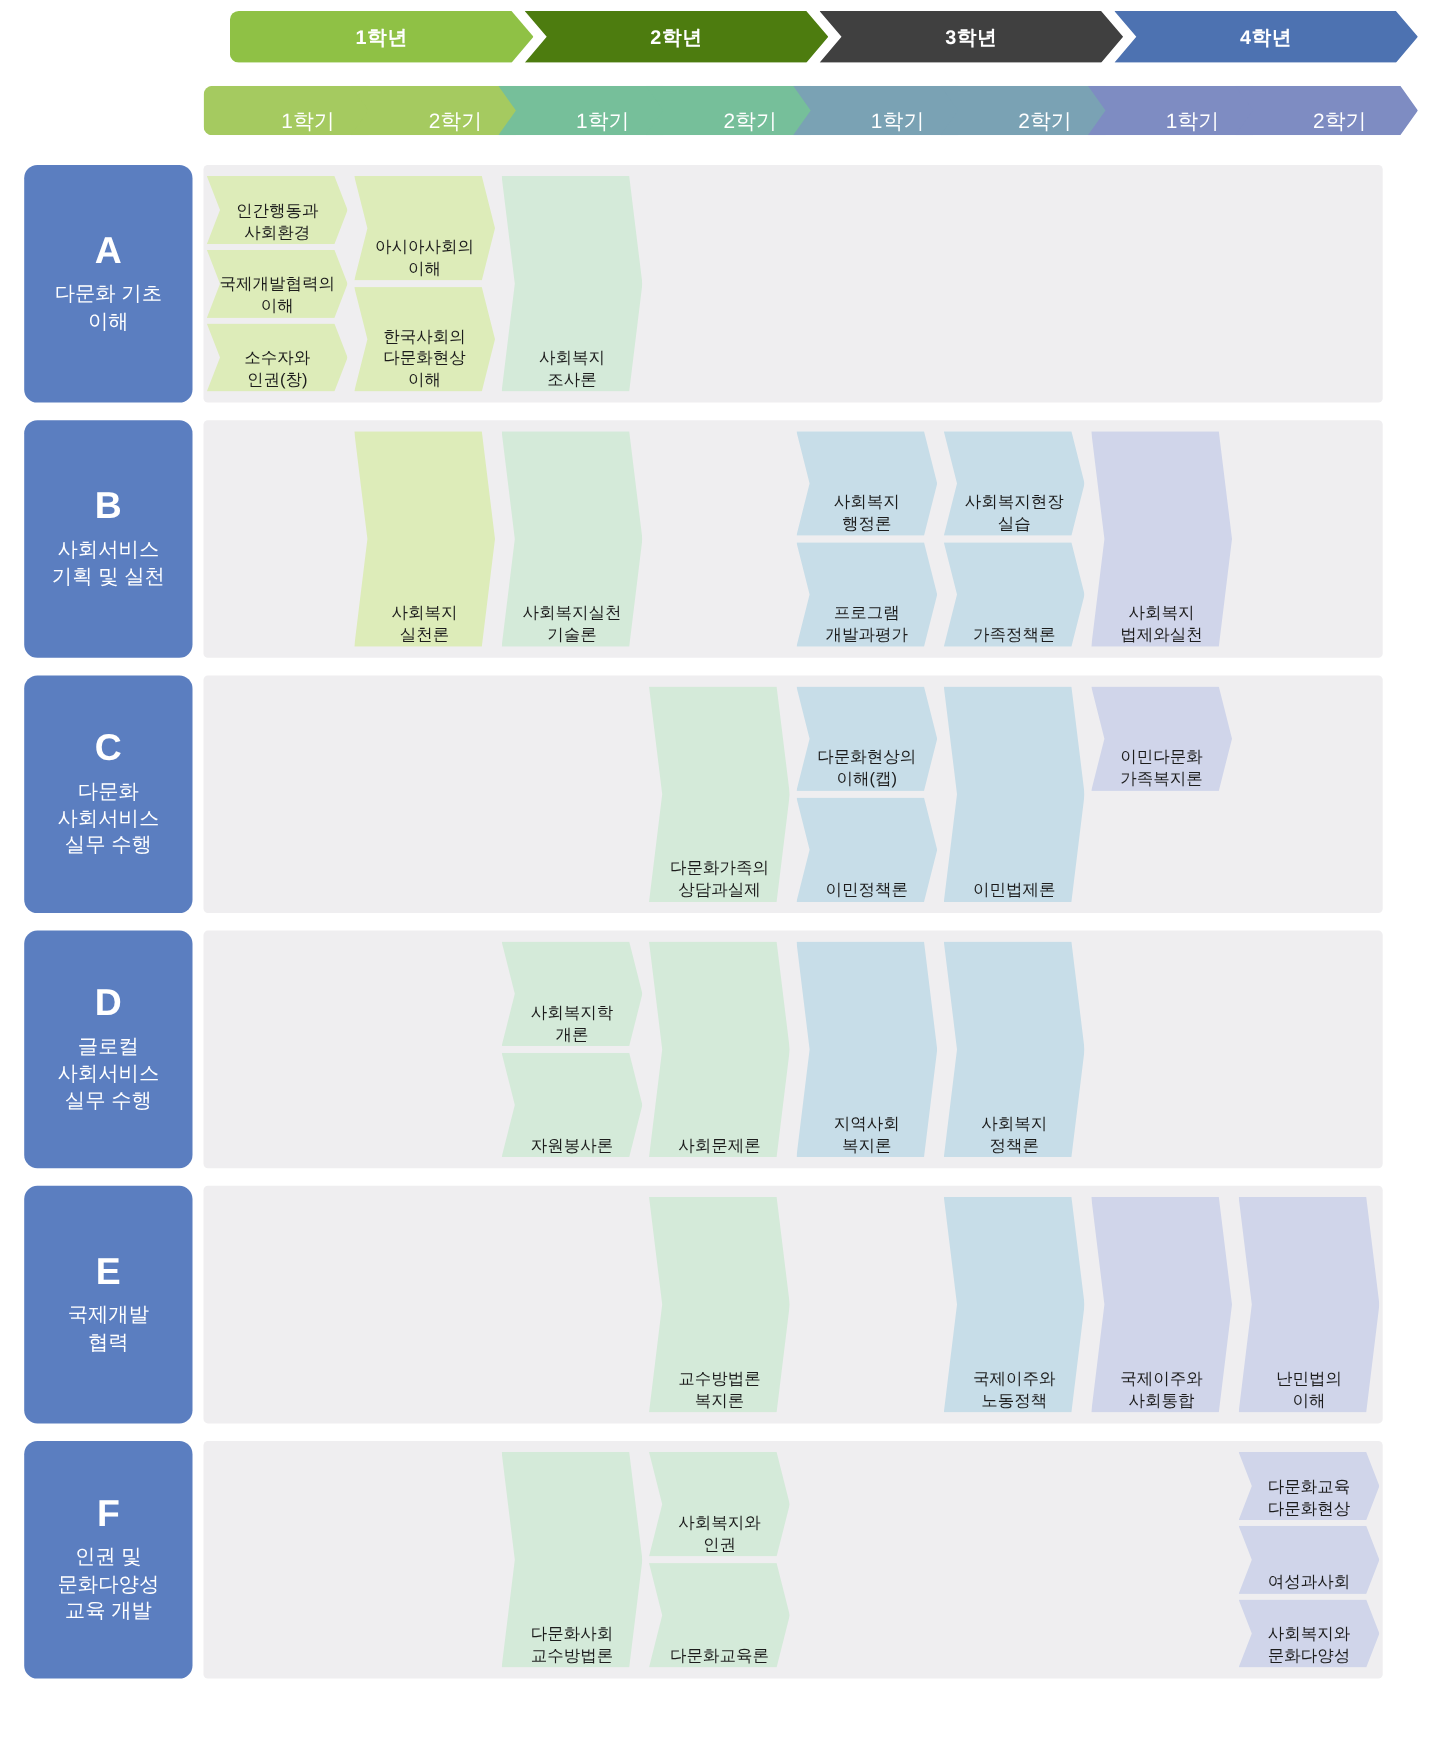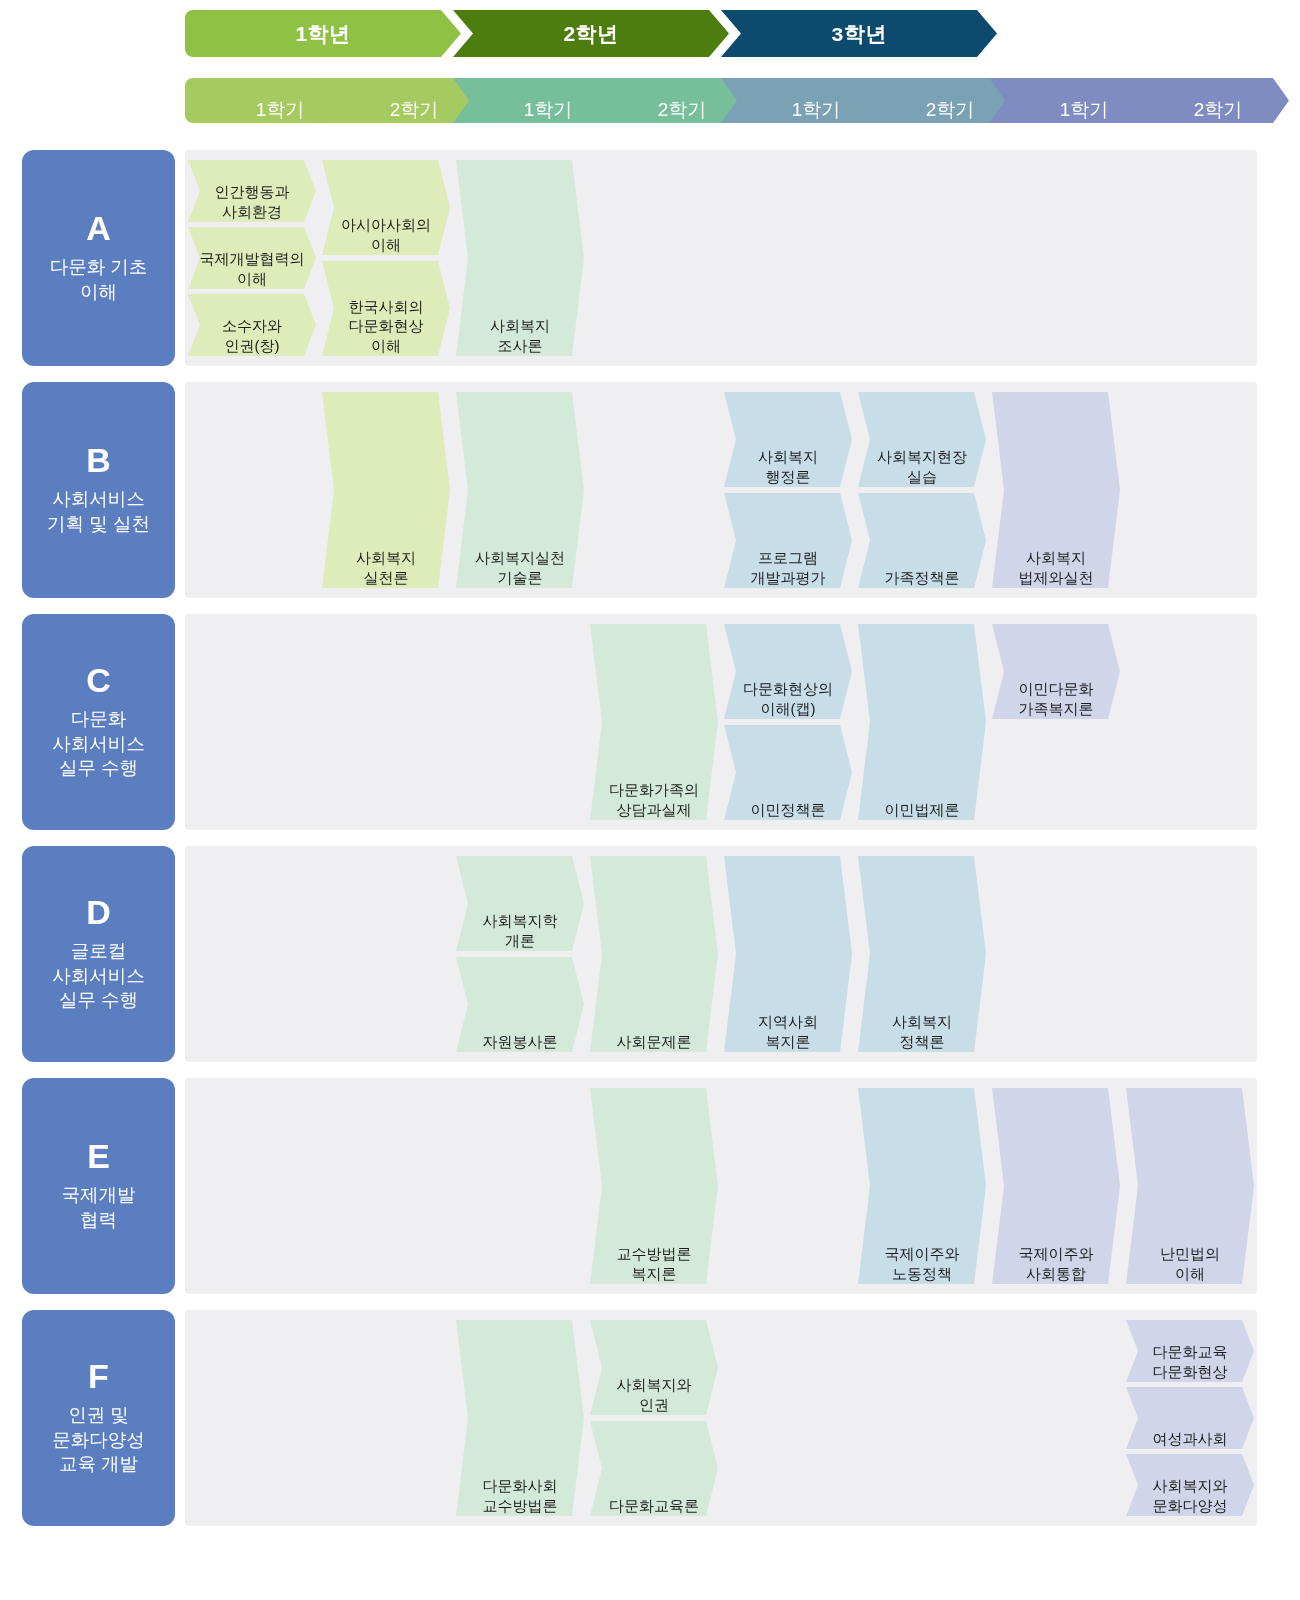--- a/index.html
+++ b/index.html
@@ -3,27 +3,28 @@
 <meta charset="utf-8">
 <style>
   html,body { margin:0; padding:0; background:#ffffff; }
   body { font-family: "Liberation Sans", "DejaVu Sans", sans-serif; }
   #canvas { position:relative; width:1300px; height:1600px; background:#ffffff; overflow:hidden; }
 
   
   .yearbar {
     position:absolute; top:10px; height:47px; width:276px;
     display:flex; align-items:center; justify-content:center;
-    color:#fff; font-weight:bold; font-size:21px; letter-spacing:0.5px;
+    color:#fff; font-weight:bold; font-size:18px; letter-spacing:0.5px;
     clip-path: polygon(0 0, calc(100% - 20px) 0, 100% 50%, calc(100% - 20px) 100%, 0 100%, 20px 50%);
+    margin-left: 24px;
   }
   .yearbar.first { clip-path: polygon(0 0, calc(100% - 20px) 0, 100% 50%, calc(100% - 20px) 100%, 0 100%); border-radius:8px 0 0 8px; }
   .y1bar { left:185px;  background:#8fc145; }
   .y2bar { left:453px;  background:#4d7c0f; }
-  .y3bar { left:721px;  background:#0c4a6e;font-family:Liberation Mono, monospace; }
+  .y3bar { left:721px;  background:#404040; }
   .y4bar { left:989px;  background:#4d72b1; }
 
   .sem {
     position:absolute; top:78px; height:45px; width:142px;
     display:flex; align-items:flex-end; justify-content:center;
     color:#fff; font-size:19px; font-weight:500;
     clip-path: polygon(0 0, calc(100% - 16px) 0, 100% 50%, calc(100% - 16px) 100%, 0 100%, 16px 50%);
     padding-left: 24px;
   }
   .sem.first { clip-path: polygon(0 0, calc(100% - 16px) 0, 100% 50%, calc(100% - 16px) 100%, 0 100%); border-radius:8px 0 0 8px; }
@@ -83,20 +84,23 @@
 
   <div class="yearbar first y1bar">
       <span>1학년</span>
     </div>
   <div class="yearbar y2bar">
       <span>2학년</span>
     </div>
   <div class="yearbar y3bar">
       <span>3학년</span>
     </div>
+  <div class="yearbar y4bar">
+      <span>4학년</span>
+    </div>
 
   <div class="sem first s1 sy1">
       <span>1학기</span>
     </div>
   <div class="sem s2 sy1">
       <span>2학기</span>
     </div>
   <div class="sem s3 sy2">
       <span>1학기</span>
     </div>

